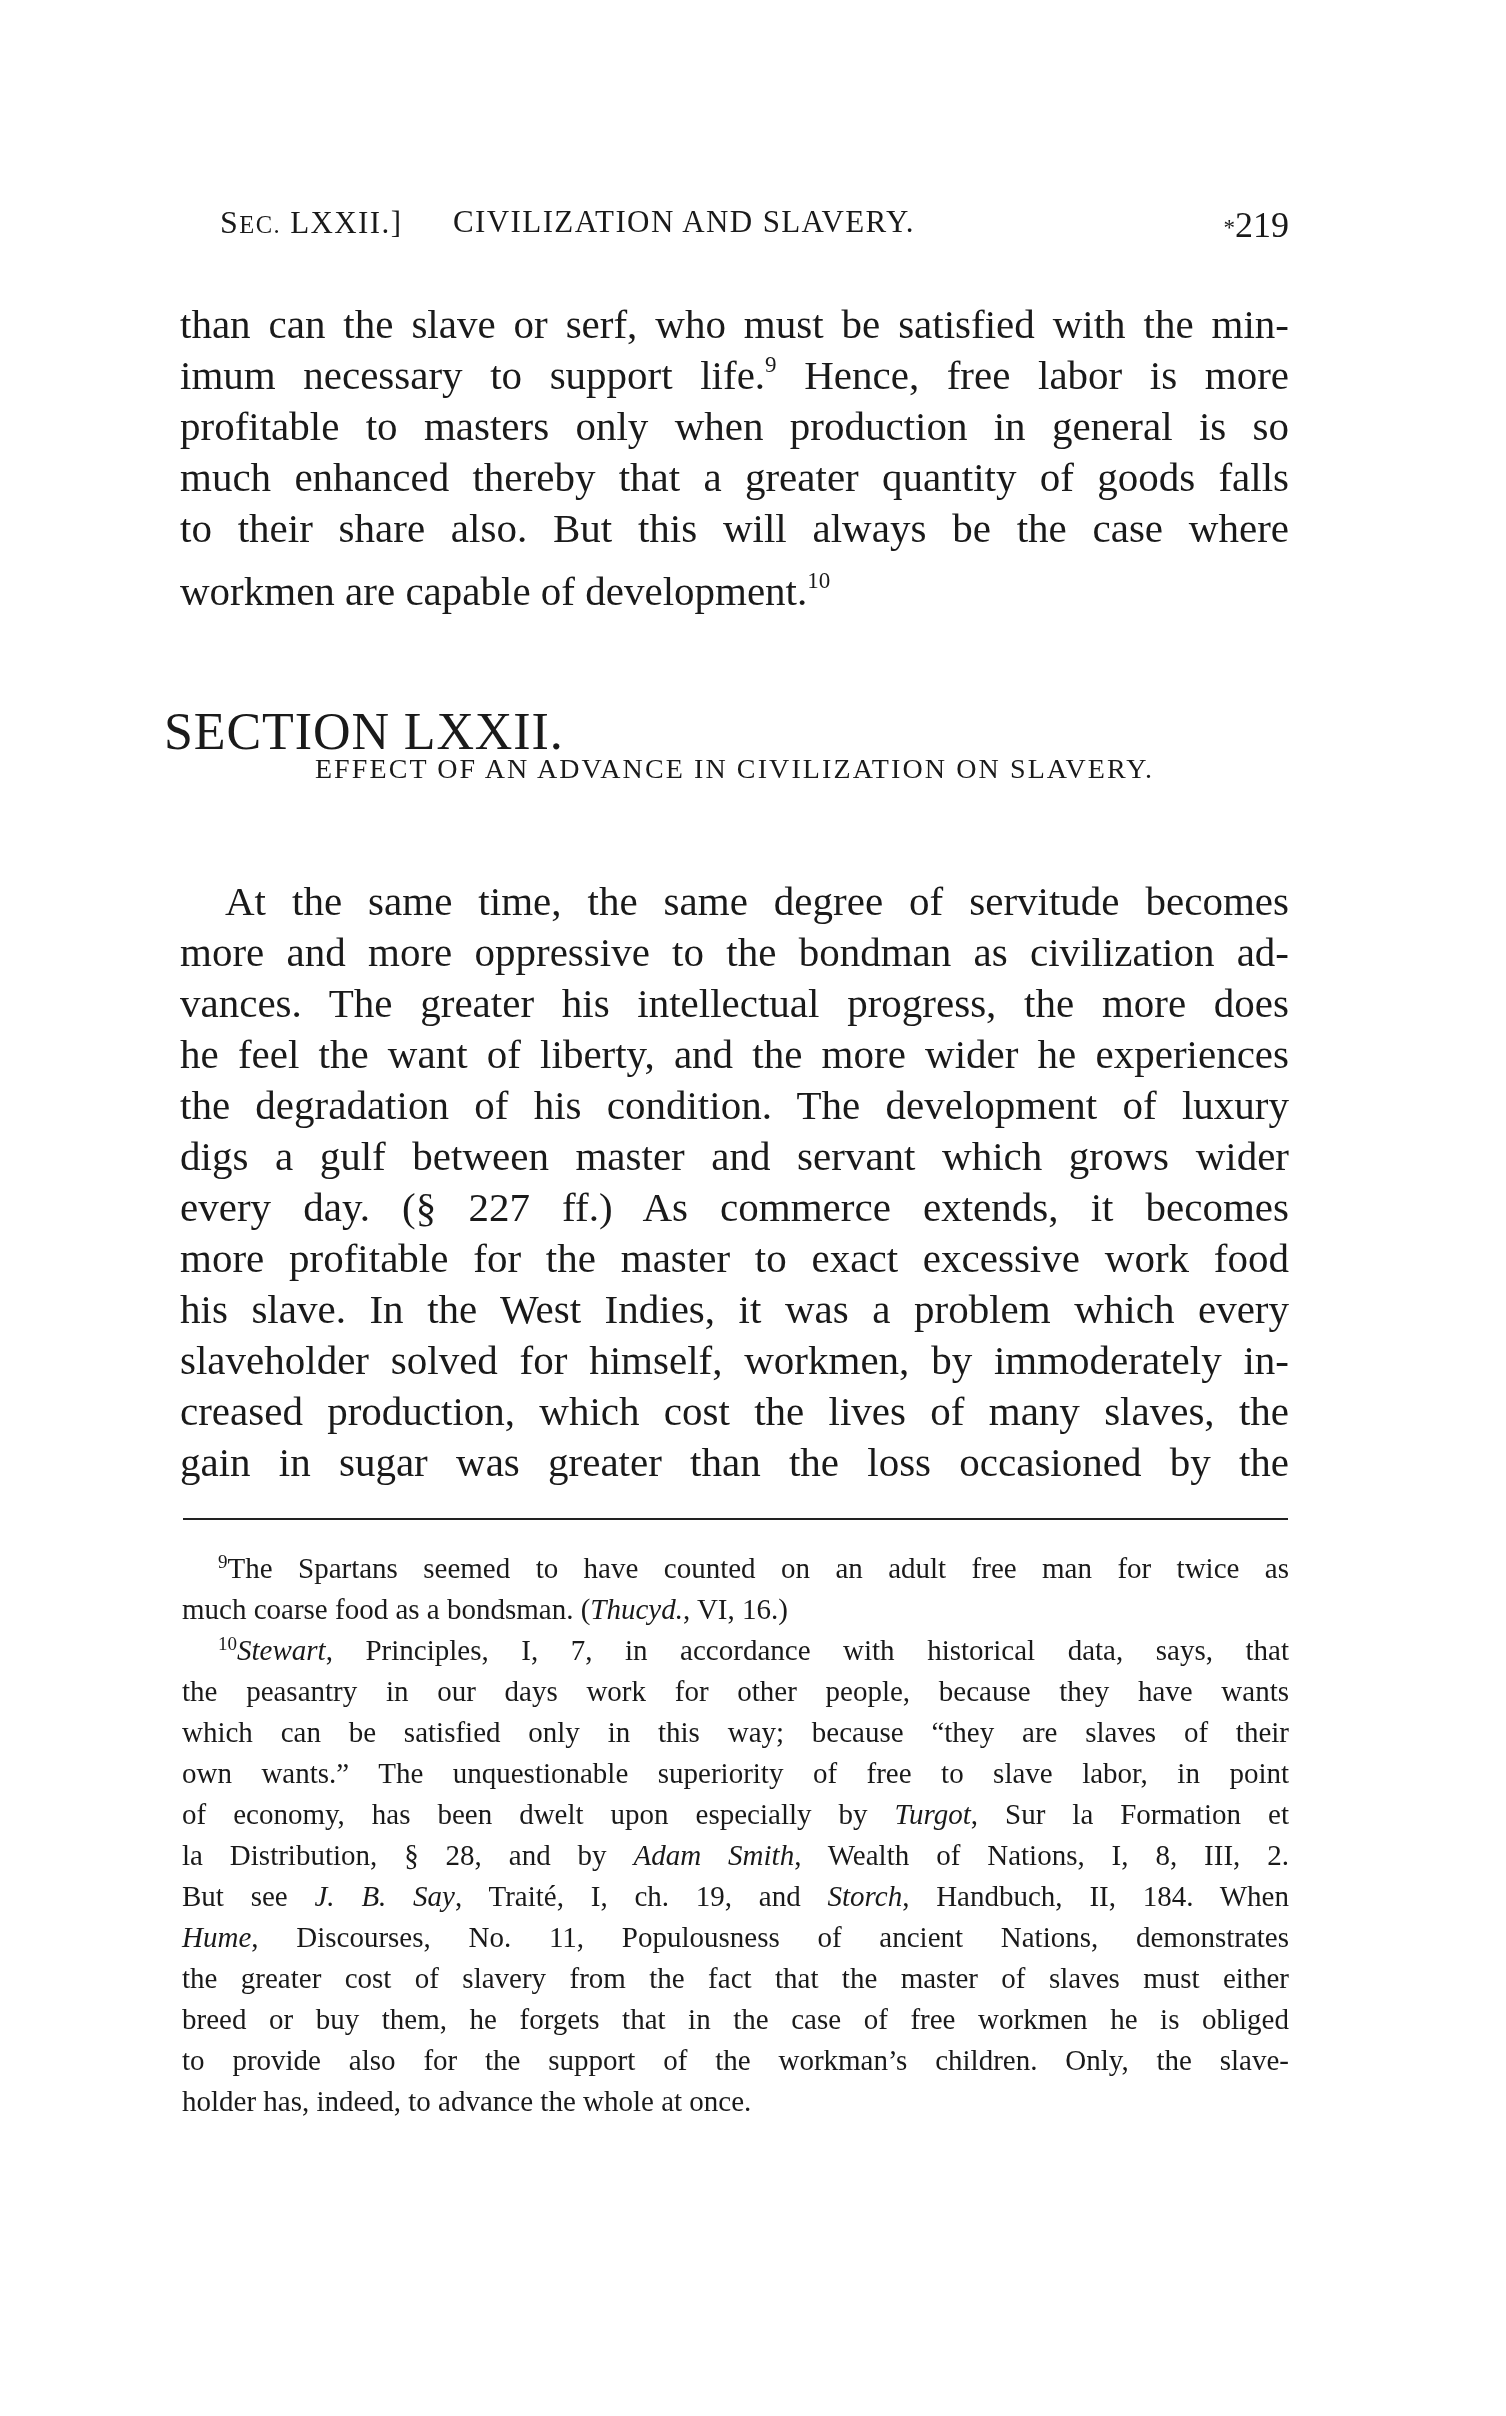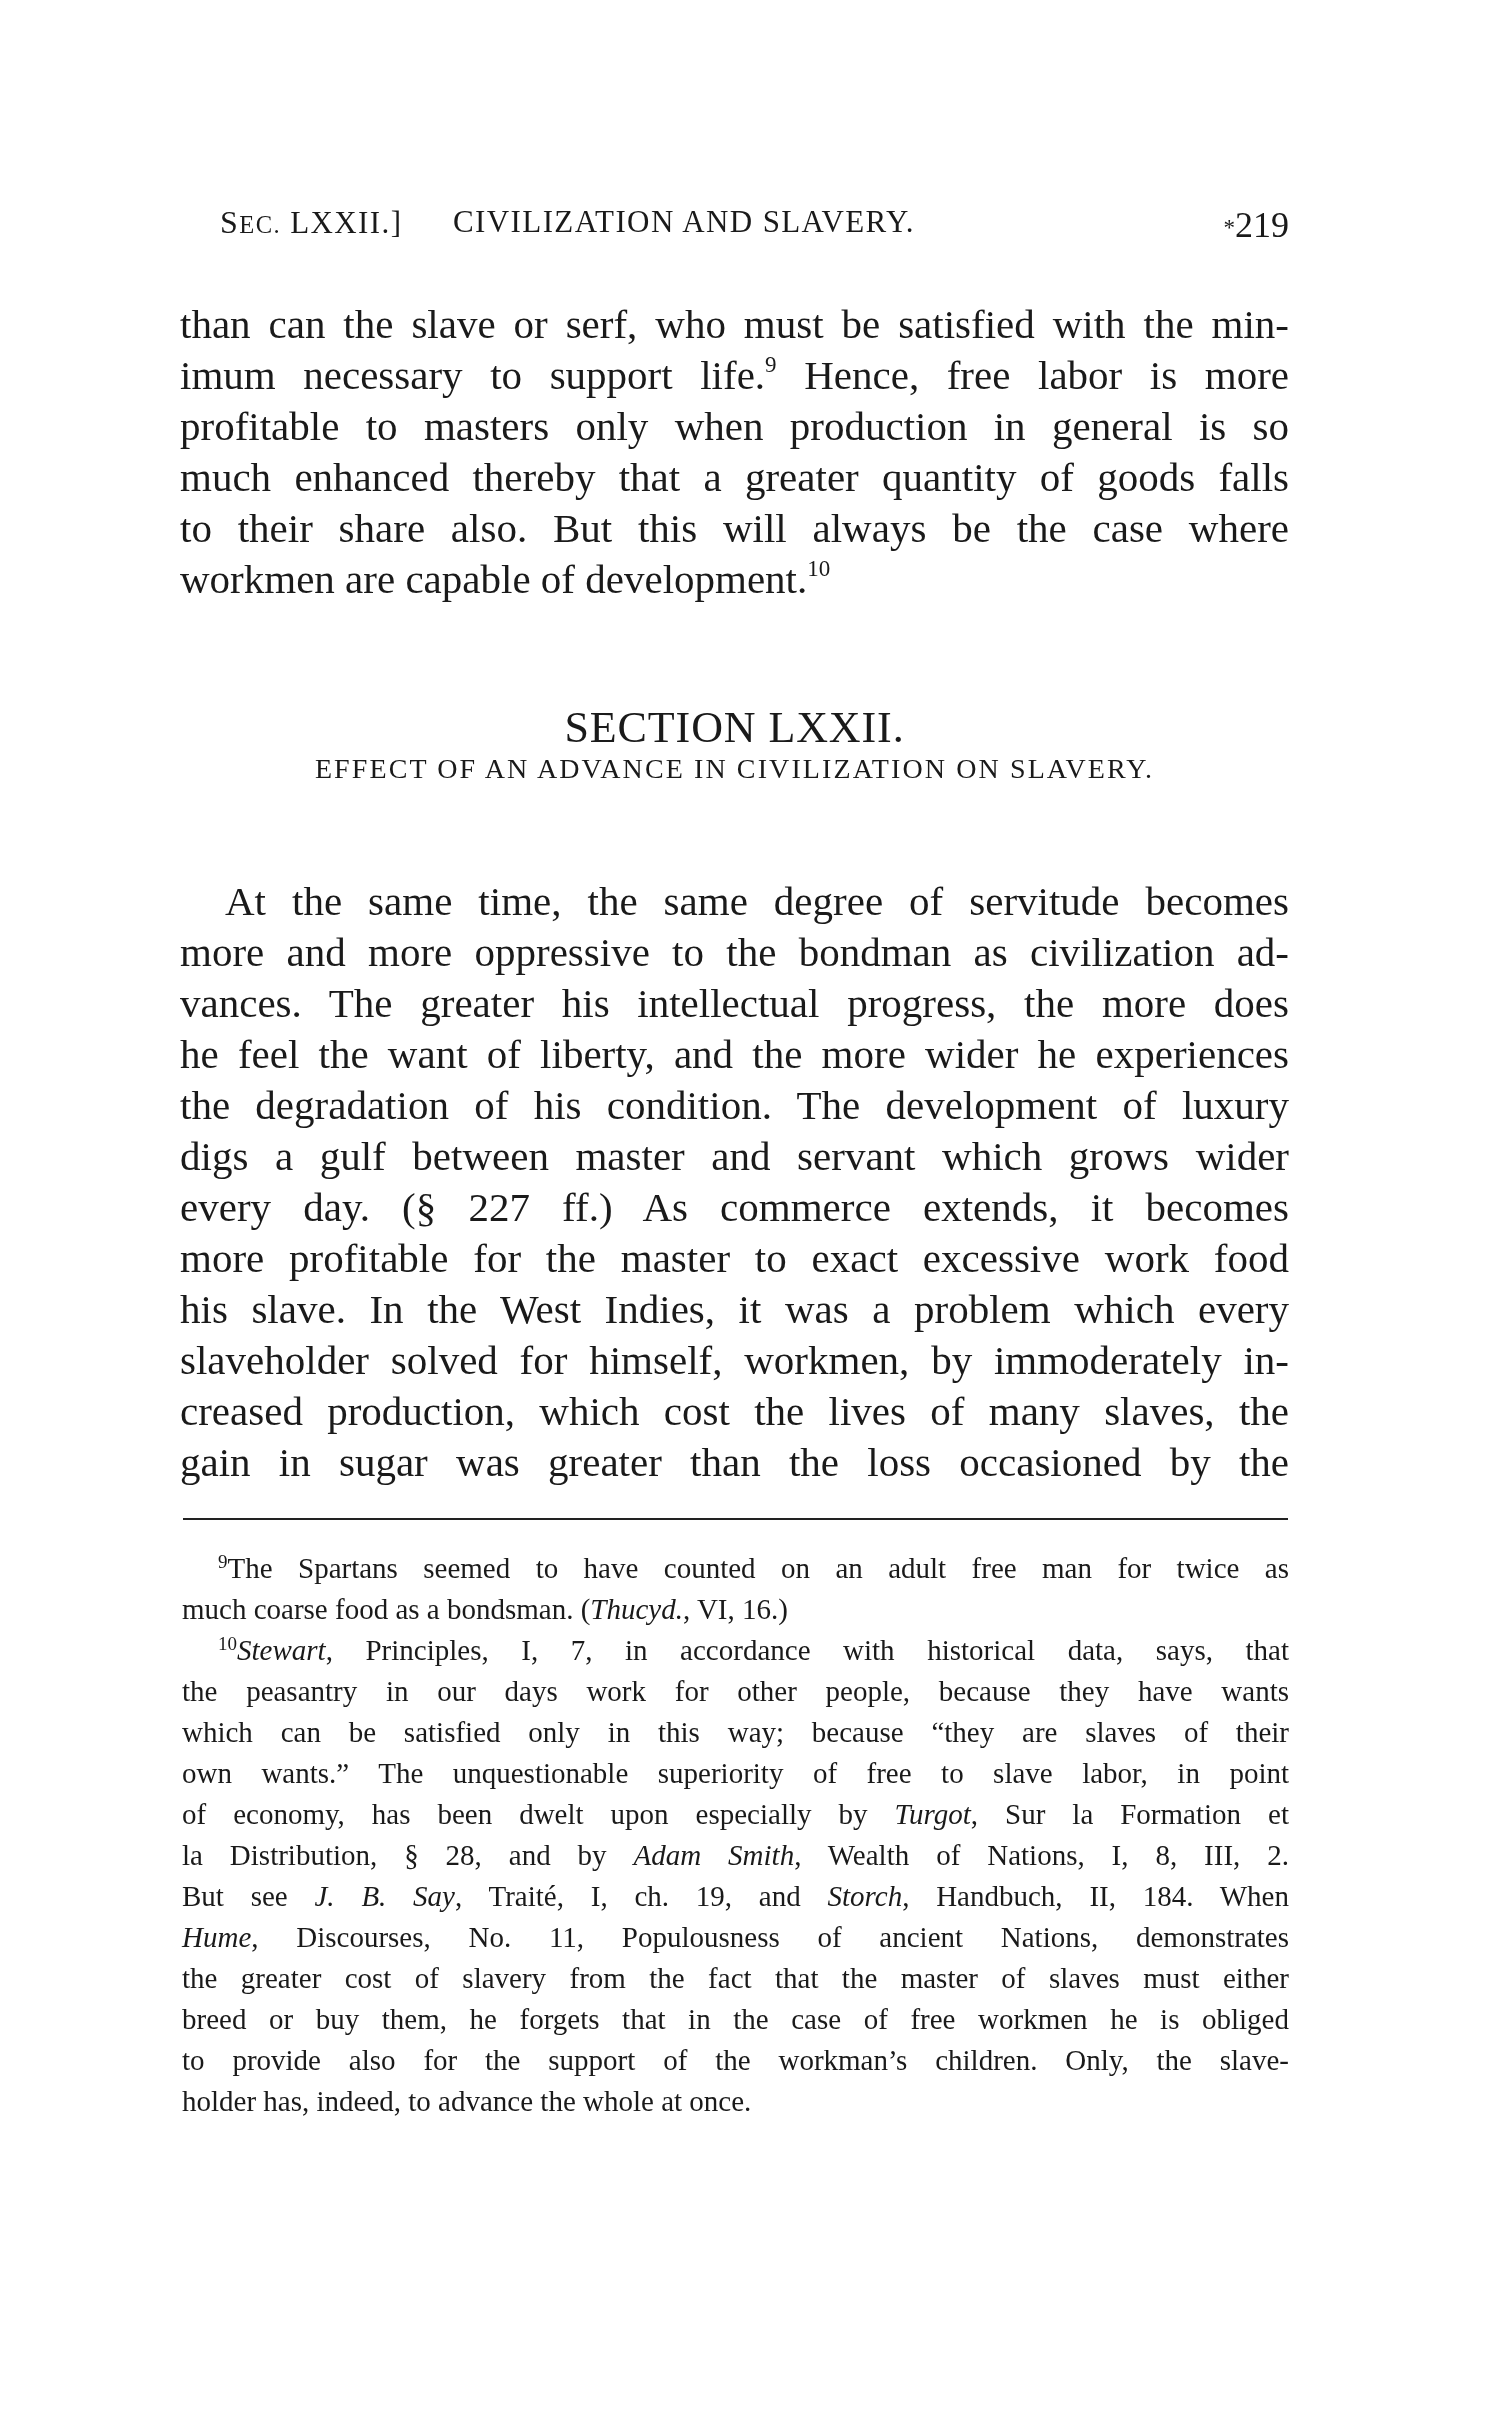--- a/index.html
+++ b/index.html
@@ -15,27 +15,27 @@
   .running-head .sec .sc-small { font-size: 24.6px; }
   .running-head .title { position: absolute; left: 233px; top: 0; }
   .running-head .pageno { position: absolute; right: 0; top: 0; font-size: 36px; letter-spacing: 0; }
   .running-head .pageno .star { font-size: 23px; vertical-align: 1.9px; }
 
   .body-text {
     position: absolute; left: 180px; width: 1109px;
     font-size: 41px; line-height: 51px; text-align: justify;
   }
   .line { display: block; white-space: nowrap; text-align: justify; text-align-last: justify; height: 51px; }
-  .line.last { text-align-last: left; }
+  .line.last { text-align-last: left; margin-top: 12px; }
   .line.indent { padding-left: 45px; }
   sup { font-size: 23px; line-height: 0; vertical-align: 17px; }
 
   .section-heading {
-    position: absolute; left: 180px; width: 1109px; top: 702px;
-    text-align: center; font-size: 44px; letter-spacing: 0.9px;
+    position: absolute; left: 164px; width: 1109px; top: 702px;
+    text-align: left; font-size: 52px; letter-spacing: 0.9px;
   }
   .section-subtitle {
     position: absolute; left: 180px; width: 1109px; top: 753px;
     text-align: center; font-size: 28px; letter-spacing: 2.1px; white-space: nowrap;
   }
   .rule {
     position: absolute; left: 183px; top: 1518px; width: 1105px; height: 0;
     border-top: 2.8px solid #222;
   }
   .footnotes {

